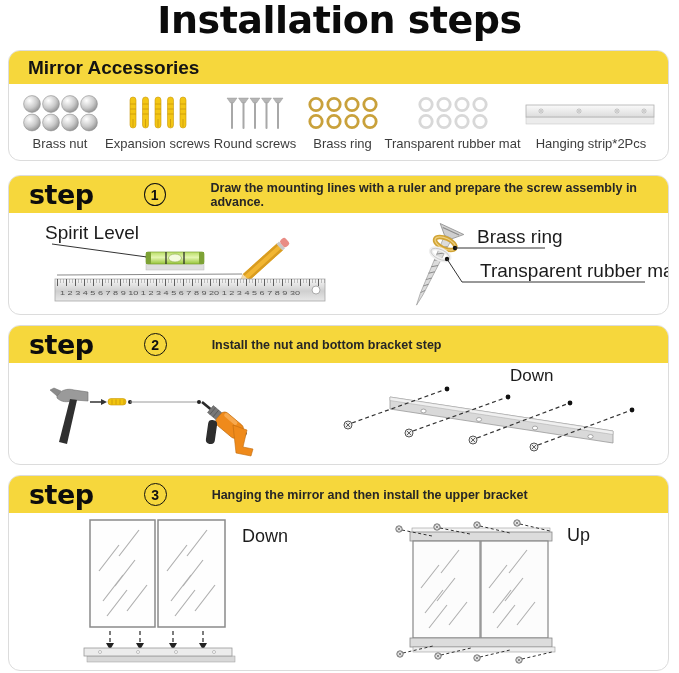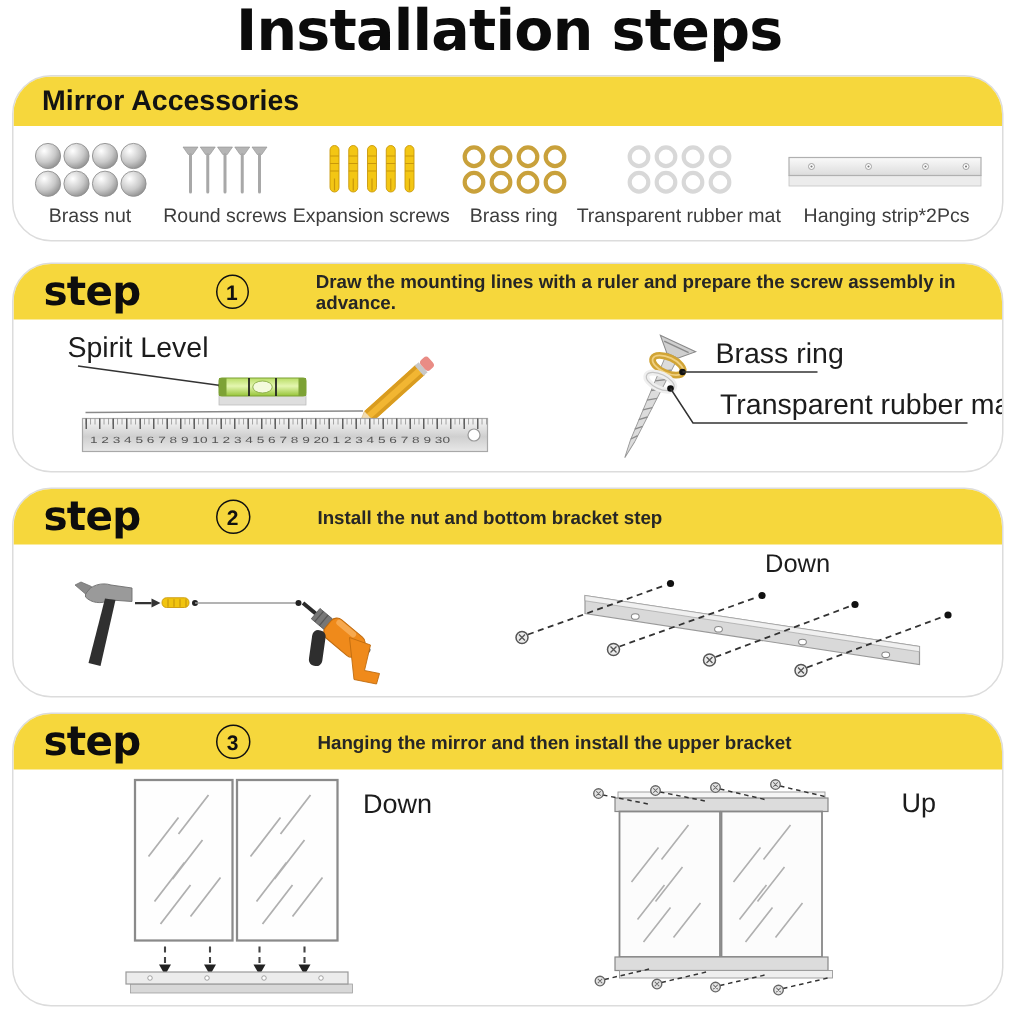--- a/index.html
+++ b/index.html
@@ -7,21 +7,21 @@
     width:679px;height:673px;position:relative;background:#ffffff;
     font-family:"Liberation Sans",sans-serif;overflow:hidden;color:#111;
   }
   .page-title{
     position:absolute;top:-6px;left:0;width:679px;text-align:center;margin:0;
     font-size:38px;font-weight:800;letter-spacing:-0.5px;color:#0b0b0b;line-height:52px;
     font-family:"DejaVu Sans","Liberation Sans",sans-serif;
   }
   .card{
     position:absolute;left:8px;width:661px;background:#fff;
-    border:1px solid #dcdcdc;border-radius:26px;box-sizing:border-box;overflow:hidden;
+    border:1px solid #dcdcdc;border-radius:12px;box-sizing:border-box;overflow:hidden;
   }
   .card-acc{top:50px;height:111px;}
   .card-s1{top:175px;height:140px;}
   .card-s2{top:325px;height:140px;}
   .card-s3{top:475px;height:196px;}
   .acc-header{
     background:#F6D73C;height:33px;display:flex;align-items:center;
     padding-left:19px;font-size:19px;font-weight:800;color:#131313;
   }
   .step-header{
@@ -76,60 +76,60 @@
             <circle cx="11" cy="28.5" r="8.4"></circle>
               <circle cx="30" cy="28.5" r="8.4"></circle>
               <circle cx="49" cy="28.5" r="8.4"></circle>
               <circle cx="68" cy="28.5" r="8.4"></circle>
           </g>
         </svg>
       </span>
       <span class="acc-label">Brass nut</span>
     </div>
 
+    <div class="acc-item w3">
+      <span class="ic">
+        <svg width="64" height="38" viewBox="0 0 64 38">
+          <g fill="#f3c614" stroke="#c9980a" stroke-width="0.6">
+            <rect x="4" y="3" width="6" height="31" rx="3"></rect>
+              <rect x="16.5" y="3" width="6" height="31" rx="3"></rect>
+            <rect x="29" y="3" width="6" height="31" rx="3"></rect>
+              <rect x="41.5" y="3" width="6" height="31" rx="3"></rect>
+            <rect x="54" y="3" width="6" height="31" rx="3"></rect>
+          </g>
+          <g stroke="#c9980a" stroke-width="0.8">
+            <path d="M4,10 h6 M4,15 h6 M4,20 h6 M7,25 v8 M16.5,10 h6 M16.5,15 h6 M16.5,20 h6 M19.5,25 v8
+                     M29,10 h6 M29,15 h6 M29,20 h6 M32,25 v8 M41.5,10 h6 M41.5,15 h6 M41.5,20 h6 M44.5,25 v8
+                     M54,10 h6 M54,15 h6 M54,20 h6 M57,25 v8" fill="none"></path>
+          </g>
+        </svg>
+      </span>
+      <span class="acc-label">Expansion screws</span>
+    </div>
+
     <div class="acc-item w2">
       <span class="ic">
         <svg width="58" height="38" viewBox="0 0 58 38">
           <g fill="#b5b5b5" stroke="#8e8e8e" stroke-width="0.4">
             <path d="M1,4 L11,4 L7.5,9 L4.5,9 Z"></path>
               <path d="M12.5,4 L22.5,4 L19,9 L16,9 Z"></path>
             <path d="M24,4 L34,4 L30.5,9 L27.5,9 Z"></path>
               <path d="M35.5,4 L45.5,4 L42,9 L39,9 Z"></path>
             <path d="M47,4 L57,4 L53.5,9 L50.5,9 Z"></path>
           </g>
           <g stroke="#a8a8a8" stroke-width="2" stroke-linecap="round">
             <line x1="6" y1="9" x2="6" y2="34"></line>
               <line x1="17.5" y1="9" x2="17.5" y2="34"></line>
             <line x1="29" y1="9" x2="29" y2="34"></line>
               <line x1="40.5" y1="9" x2="40.5" y2="34"></line>
             <line x1="52" y1="9" x2="52" y2="34"></line>
           </g>
         </svg>
       </span>
       <span class="acc-label">Round screws</span>
-    </div>
-
-    <div class="acc-item w3">
-      <span class="ic">
-        <svg width="64" height="38" viewBox="0 0 64 38">
-          <g fill="#f3c614" stroke="#c9980a" stroke-width="0.6">
-            <rect x="4" y="3" width="6" height="31" rx="3"></rect>
-              <rect x="16.5" y="3" width="6" height="31" rx="3"></rect>
-            <rect x="29" y="3" width="6" height="31" rx="3"></rect>
-              <rect x="41.5" y="3" width="6" height="31" rx="3"></rect>
-            <rect x="54" y="3" width="6" height="31" rx="3"></rect>
-          </g>
-          <g stroke="#c9980a" stroke-width="0.8">
-            <path d="M4,10 h6 M4,15 h6 M4,20 h6 M7,25 v8 M16.5,10 h6 M16.5,15 h6 M16.5,20 h6 M19.5,25 v8
-                     M29,10 h6 M29,15 h6 M29,20 h6 M32,25 v8 M41.5,10 h6 M41.5,15 h6 M41.5,20 h6 M44.5,25 v8
-                     M54,10 h6 M54,15 h6 M54,20 h6 M57,25 v8" fill="none"></path>
-          </g>
-        </svg>
-      </span>
-      <span class="acc-label">Expansion screws</span>
     </div>
 
     <div class="acc-item w4">
       <span class="ic">
         <svg width="74" height="36" viewBox="0 0 74 36">
           <g fill="none" stroke="#c9a13b" stroke-width="2.8">
             <circle cx="10" cy="9.5" r="6.2"></circle>
               <circle cx="28" cy="9.5" r="6.2"></circle>
               <circle cx="46" cy="9.5" r="6.2"></circle>
               <circle cx="64" cy="9.5" r="6.2"></circle>
@@ -363,21 +363,21 @@
 </section>
 
 <section class="card card-s3">
   <div class="step-header">
     <span class="step-word">step</span>
     <span class="step-num">3</span>
     <span class="step-desc">Hanging the mirror and then install the upper bracket</span>
   </div>
   <div class="step-body">
     <span class="anno-sm" style="left:233px;top:13px;font-size:18px;">Down</span>
-    <span class="anno-sm" style="left:592px;top:12px;font-size:18px;">Up</span>
+    <span class="anno-sm" style="left:558px;top:12px;font-size:18px;">Up</span>
     <svg class="ill" width="659" height="157" viewBox="0 0 659 157">
 
       <g>
         <rect x="81" y="7" width="65" height="107" fill="#fefefe" stroke="#8a8a8a" stroke-width="1.5"></rect>
         <rect x="149" y="7" width="67" height="107" fill="#fefefe" stroke="#8a8a8a" stroke-width="1.5"></rect>
         <path d="M90,58 L110,32 M94,88 L114,62 M106,73 L126,47 M110,43 L130,17 M98,103 L118,77 M118,98 L138,72" stroke="#b0b0b0" stroke-width="1.2" fill="none"></path>
         <path d="M158,58 L178,32 M162,88 L182,62 M174,73 L194,47 M178,43 L198,17 M166,103 L186,77 M186,98 L206,72" stroke="#b0b0b0" stroke-width="1.2" fill="none"></path>
       </g>
 
       <g stroke="#444" stroke-width="1.4" stroke-dasharray="4,3">

